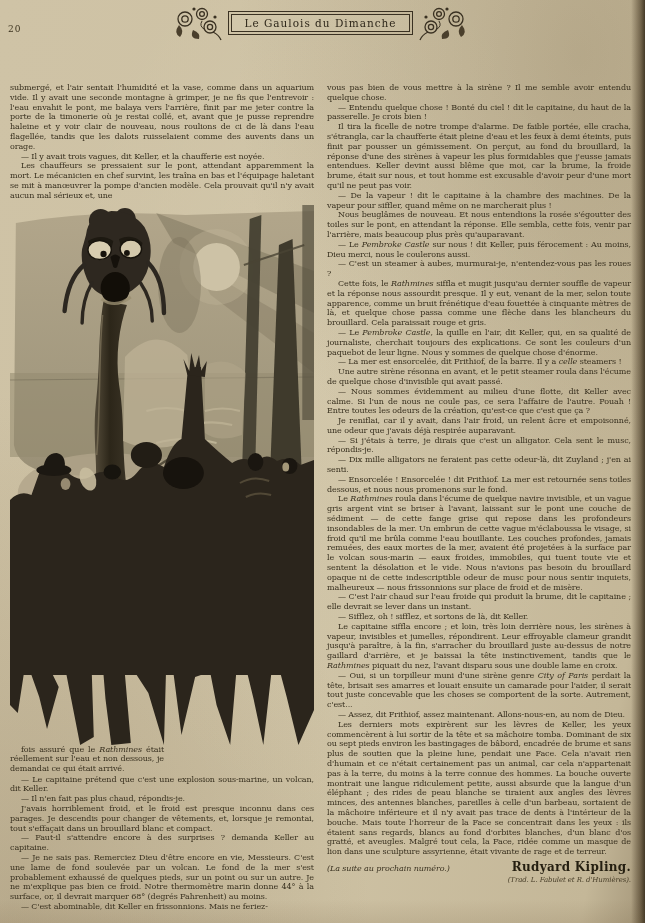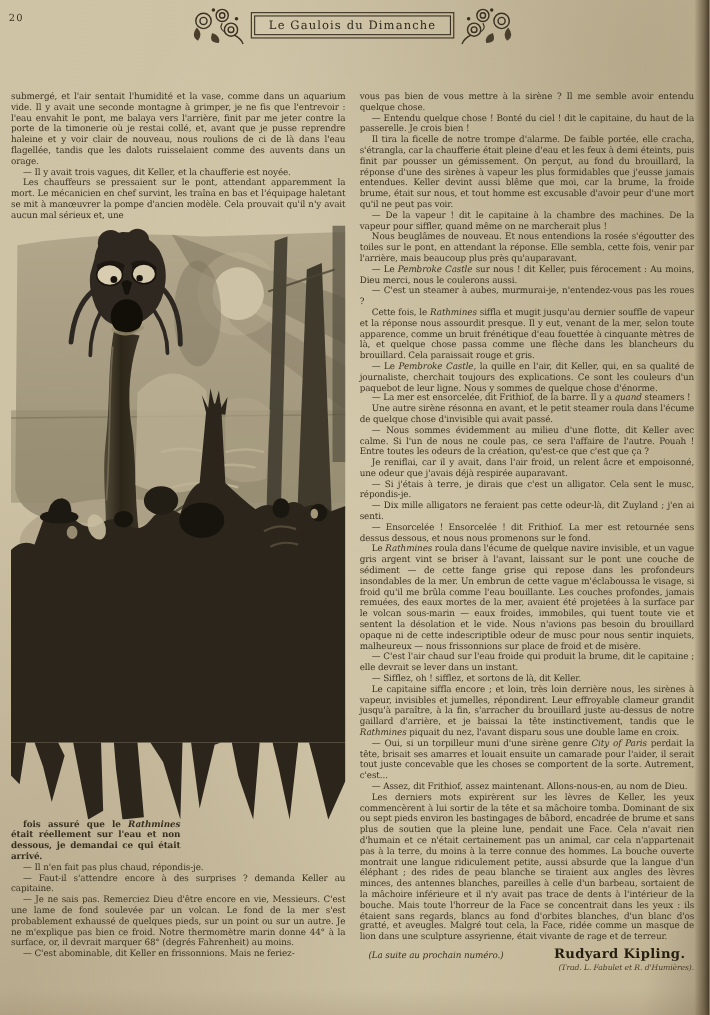--- a/index.html
+++ b/index.html
@@ -11,42 +11,42 @@
       radial-gradient(ellipse at 50% 40%, rgba(255,250,230,.10), transparent 60%),
       linear-gradient(100deg,#cfc3a6 0%,#cdc1a3 60%,#c4b798 92%,#a5977a 100%);
     font-family:"DejaVu Serif","Liberation Serif",serif;
     color:#38301f;
   }
   .edge-shadow{position:absolute;top:0;right:0;width:14px;height:100%;
     background:linear-gradient(to right, rgba(60,46,26,0), rgba(56,42,22,.55) 70%, rgba(40,30,14,.8));pointer-events:none;}
   .bottom-tint{position:absolute;left:0;bottom:0;width:100%;height:24px;
     background:linear-gradient(to bottom, rgba(120,100,70,0), rgba(120,100,70,.15));pointer-events:none;}
   .content{position:absolute;left:10px;top:6px;width:621px;}
-  .page-number{position:absolute;left:8px;top:12px;font-size:9px;letter-spacing:1px;color:#3c331f;text-align:center;}
+  .page-number{position:absolute;left:8px;top:24px;font-size:9px;letter-spacing:1px;color:#3c331f;text-align:center;}
   .masthead{display:flex;justify-content:center;align-items:center;height:34px;margin-bottom:2px;}
   .floral{width:54px;height:36px;flex:0 0 auto;}
   .floral.mirror{transform:scaleX(-1);}
   .mast-box{
     border:1.5px solid #3a3122;outline:1px solid #3a3122;outline-offset:2px;
     padding:2px 12px;margin:0 8px;font-size:10.5px;letter-spacing:1px;color:#2e271a;
     white-space:nowrap;background:rgba(255,250,235,.08);
   }
   .cols{display:flex;gap:13px;margin-top:6px;}
   .col{width:304px;font-size:8px;line-height:9.8px;text-align:justify;letter-spacing:-.1px;
        text-rendering:optimizeLegibility;hyphens:auto;margin-top:37px;}
   .col p{margin:0;text-indent:11px;}
   #leftTop p:first-child, #rightCol p:first-child{text-indent:0;}
   .col em{font-style:italic;}
   .illus{position:relative;width:304px;height:540px;margin:4px 0 0 0;}
   .illus svg{display:block;width:304px;height:540px;}
   .tongue{position:absolute;left:150px;top:534px;width:112px;height:46px;z-index:2;}
   .wrap-spacer{float:right;width:150px;height:30px;}
-  .wrap-para{margin:2px 0 0 0;text-indent:0;font-weight:bold;}
+  .wrap-para{margin:2px 0 0 0;text-indent:0;}
   .clear{clear:both;}
-  .footer-row{display:flex;justify-content:center;align-items:baseline;margin-top:6px;}
+  .footer-row{display:flex;justify-content:space-between;align-items:baseline;margin-top:6px;}
   .continuation{font-style:italic;font-size:8px;}
   .author{font-weight:bold;font-size:12px;letter-spacing:.3px;color:#241e10;padding-left:46px;}
   .translators{text-align:right;font-style:italic;font-size:7px;margin-top:2px;color:#453b26;}
 </style>
 </head>
 <body>
 
 <div class="page">
   <div class="page-number">20</div>
 
@@ -181,45 +181,47 @@
             <path d="M18,0 L58,0 L48,20 L40,44 L30,18 Z" fill="#2b251c"></path>
             <path d="M72,0 L98,0 L90,26 L80,10 Z" fill="#2b251c"></path>
           </svg>
         </div>
 
         <div class="wrap-spacer"></div>
         <p class="wrap-para">fois assuré que le <em>Rathmines</em> était réellement sur l'eau et non dessous, je demandai ce qui était arrivé.</p>
         <div class="clear"></div>
 
         <div id="leftBottom">
+            <p>— Le capitaine prétend que c'est une explosion sous-marine, un volcan, dit Keller.</p>
             <p>— Il n'en fait pas plus chaud, répondis-je.</p>
+            <p>J'avais horriblement froid, et le froid est presque inconnu dans ces parages. Je descendis pour changer de vêtements, et, lorsque je remontai, tout s'effaçait dans un brouillard blanc et compact.</p>
             <p>— Faut-il s'attendre encore à des surprises ? demanda Keller au capitaine.</p>
             <p>— Je ne sais pas. Remerciez Dieu d'être encore en vie, Messieurs. C'est une lame de fond soulevée par un volcan. Le fond de la mer s'est probablement exhaussé de quelques pieds, sur un point ou sur un autre. Je ne m'explique pas bien ce froid. Notre thermomètre marin donne 44° à la surface, or, il devrait marquer 68° (degrés Fahrenheit) au moins.</p>
             <p>— C'est abominable, dit Keller en frissonnions. Mais ne feriez-</p>
           </div>
       </div>
 
       <div class="col">
         <div id="rightCol">
             <p>vous pas bien de vous mettre à la sirène ? Il me semble avoir entendu quelque chose.</p>
             <p>— Entendu quelque chose ! Bonté du ciel ! dit le capitaine, du haut de la passerelle. Je crois bien !</p>
             <p>Il tira la ficelle de notre trompe d'alarme. De faible portée, elle cracha, s'étrangla, car la chaufferie était pleine d'eau et les feux à demi éteints, puis finit par pousser un gémissement. On perçut, au fond du brouillard, la réponse d'une des sirènes à vapeur les plus formidables que j'eusse jamais entendues. Keller devint aussi blême que moi, car la brume, la froide brume, était sur nous, et tout homme est excusable d'avoir peur d'une mort qu'il ne peut pas voir.</p>
             <p>— De la vapeur ! dit le capitaine à la chambre des machines. De la vapeur pour siffler, quand même on ne marcherait plus !</p>
             <p>Nous beuglâmes de nouveau. Et nous entendions la rosée s'égoutter des toiles sur le pont, en attendant la réponse. Elle sembla, cette fois, venir par l'arrière, mais beaucoup plus près qu'auparavant.</p>
             <p>— Le <em>Pembroke Castle</em> sur nous ! dit Keller, puis férocement : Au moins, Dieu merci, nous le coulerons aussi.</p>
             <p>— C'est un steamer à aubes, murmurai-je, n'entendez-vous pas les roues ?</p>
             <p>Cette fois, le <em>Rathmines</em> siffla et mugit jusqu'au dernier souffle de vapeur et la réponse nous assourdit presque. Il y eut, venant de la mer, selon toute apparence, comme un bruit frénétique d'eau fouettée à cinquante mètres de là, et quelque chose passa comme une flèche dans les blancheurs du brouillard. Cela paraissait rouge et gris.</p>
             <p>— Le <em>Pembroke Castle</em>, la quille en l'air, dit Keller, qui, en sa qualité de journaliste, cherchait toujours des explications. Ce sont les couleurs d'un paquebot de leur ligne. Nous y sommes de quelque chose d'énorme.</p>
-            <p>— La mer est ensorcelée, dit Frithiof, de la barre. Il y a <em>quand</em> steamers !</p>
+            <p>— La mer est ensorcelée, dit Frithiof, de la barre. Il y a <em>celle</em> steamers !</p>
             <p>Une autre sirène résonna en avant, et le petit steamer roula dans l'écume de quelque chose d'invisible qui avait passé.</p>
             <p>— Nous sommes évidemment au milieu d'une flotte, dit Keller avec calme. Si l'un de nous ne coule pas, ce sera l'affaire de l'autre. Pouah ! Entre toutes les odeurs de la création, qu'est-ce que c'est que ça ?</p>
             <p>Je reniflai, car il y avait, dans l'air froid, un relent âcre et empoisonné, une odeur que j'avais déjà respirée auparavant.</p>
             <p>— Si j'étais à terre, je dirais que c'est un alligator. Cela sent le musc, répondis-je.</p>
             <p>— Dix mille alligators ne feraient pas cette odeur-là, dit Zuyland ; j'en ai senti.</p>
-            <p>— Ensorcelée ! Ensorcelée ! dit Frithiof. La mer est retournée sens dessus dessous, et nous nous promenons sur le fond.</p>
+            <p>— Ensorcelée ! Ensorcelée ! dit Frithiof. La mer est retournée sens toiles dessous, et nous nous promenons sur le fond.</p>
             <p>Le <em>Rathmines</em> roula dans l'écume de quelque navire invisible, et un vague gris argent vint se briser à l'avant, laissant sur le pont une couche de sédiment — de cette fange grise qui repose dans les profondeurs insondables de la mer. Un embrun de cette vague m'éclaboussa le visage, si froid qu'il me brûla comme l'eau bouillante. Les couches profondes, jamais remuées, des eaux mortes de la mer, avaient été projetées à la surface par le volcan sous-marin — eaux froides, immobiles, qui tuent toute vie et sentent la désolation et le vide. Nous n'avions pas besoin du brouillard opaque ni de cette indescriptible odeur de musc pour nous sentir inquiets, malheureux — nous frissonnions sur place de froid et de misère.</p>
             <p>— C'est l'air chaud sur l'eau froide qui produit la brume, dit le capitaine ; elle devrait se lever dans un instant.</p>
             <p>— Sifflez, oh ! sifflez, et sortons de là, dit Keller.</p>
             <p>Le capitaine siffla encore ; et loin, très loin derrière nous, les sirènes à vapeur, invisibles et jumelles, répondirent. Leur effroyable clameur grandit jusqu'à paraître, à la fin, s'arracher du brouillard juste au-dessus de notre gaillard d'arrière, et je baissai la tête instinctivement, tandis que le <em>Rathmines</em> piquait du nez, l'avant disparu sous une double lame en croix.</p>
             <p>— Oui, si un torpilleur muni d'une sirène genre <em>City of Paris</em> perdait la tête, brisait ses amarres et louait ensuite un camarade pour l'aider, il serait tout juste concevable que les choses se comportent de la sorte. Autrement, c'est...</p>
             <p>— Assez, dit Frithiof, assez maintenant. Allons-nous-en, au nom de Dieu.</p>
             <p>Les derniers mots expirèrent sur les lèvres de Keller, les yeux commencèrent à lui sortir de la tête et sa mâchoire tomba. Dominant de six ou sept pieds environ les bastingages de bâbord, encadrée de brume et sans plus de soutien que la pleine lune, pendait une Face. Cela n'avait rien d'humain et ce n'était certainement pas un animal, car cela n'appartenait pas à la terre, du moins à la terre connue des hommes. La bouche ouverte montrait une langue ridiculement petite, aussi absurde que la langue d'un éléphant ; des rides de peau blanche se tiraient aux angles des lèvres minces, des antennes blanches, pareilles à celle d'un barbeau, sortaient de la mâchoire inférieure et il n'y avait pas trace de dents à l'intérieur de la bouche. Mais toute l'horreur de la Face se concentrait dans les yeux : ils étaient sans regards, blancs au fond d'orbites blanches, d'un blanc d'os gratté, et aveugles. Malgré tout cela, la Face, ridée comme un masque de lion dans une sculpture assyrienne, était vivante de rage et de terreur.</p>
           </div>
 
         <div class="footer-row">

